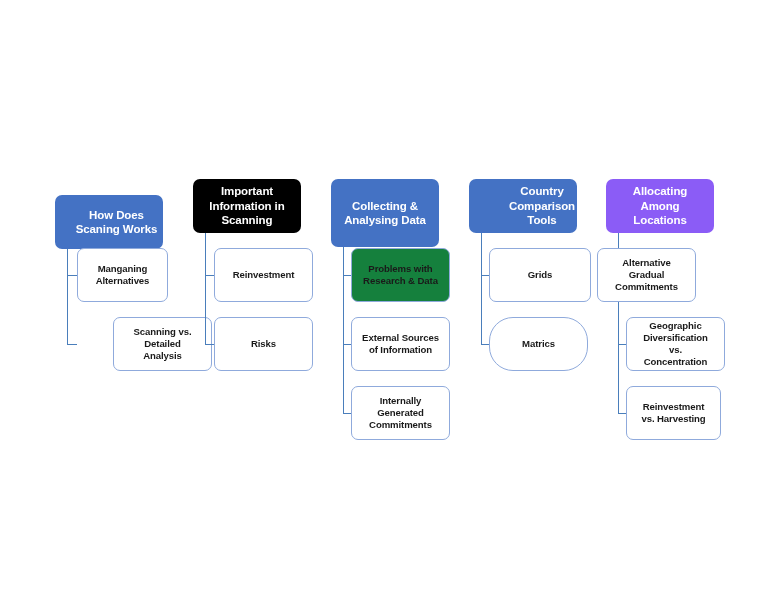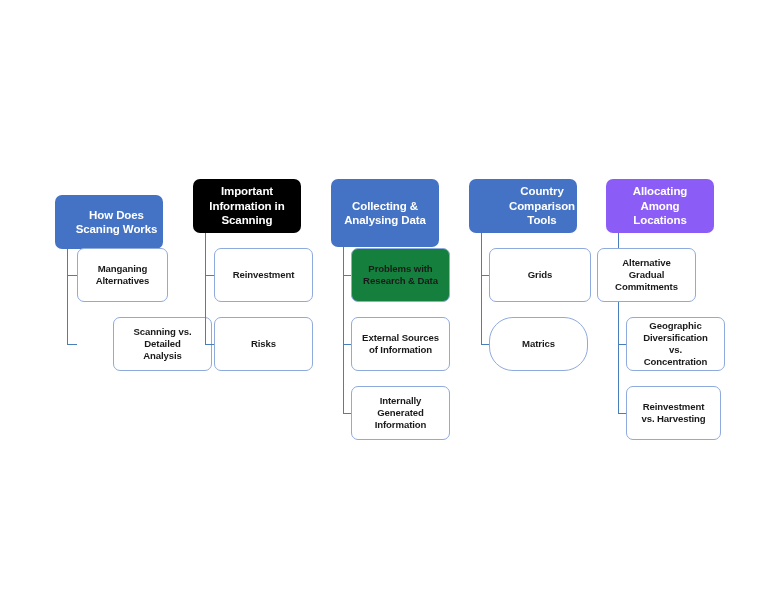--- a/index.html
+++ b/index.html
@@ -125,21 +125,21 @@
         <span class="node-label">Problems with
 Research &amp; Data</span>
       </div>
       <div class="node-child" style="left: 351px; top: 317px; width: 99px; height: 54px; background: rgb(255, 255, 255); border-color: rgb(143, 170, 220); color: rgb(26, 26, 26);">
         <span class="node-label">External Sources
 of Information</span>
       </div>
       <div class="node-child" style="left: 351px; top: 386px; width: 99px; height: 54px; background: rgb(255, 255, 255); border-color: rgb(143, 170, 220); color: rgb(26, 26, 26);">
         <span class="node-label">Internally
 Generated
-Information</span>
+Commitments</span>
       </div>
     </div>
     <div class="column">
       <div class="connector-v" style="left: 481px; top: 233px; height: 111px;"></div>
       <div class="connector-h" style="left: 481px; top: 275px; width: 8px;"></div>
       <div class="connector-h" style="left: 481px; top: 344px; width: 8px;"></div>
       <div class="node-header" style="left: 469px; top: 179px; width: 108px; height: 54px; background: rgb(68, 114, 196); color: rgb(255, 255, 255); padding-left: 43px;">
         <span class="node-label">Country
 Comparison
 Tools</span>

